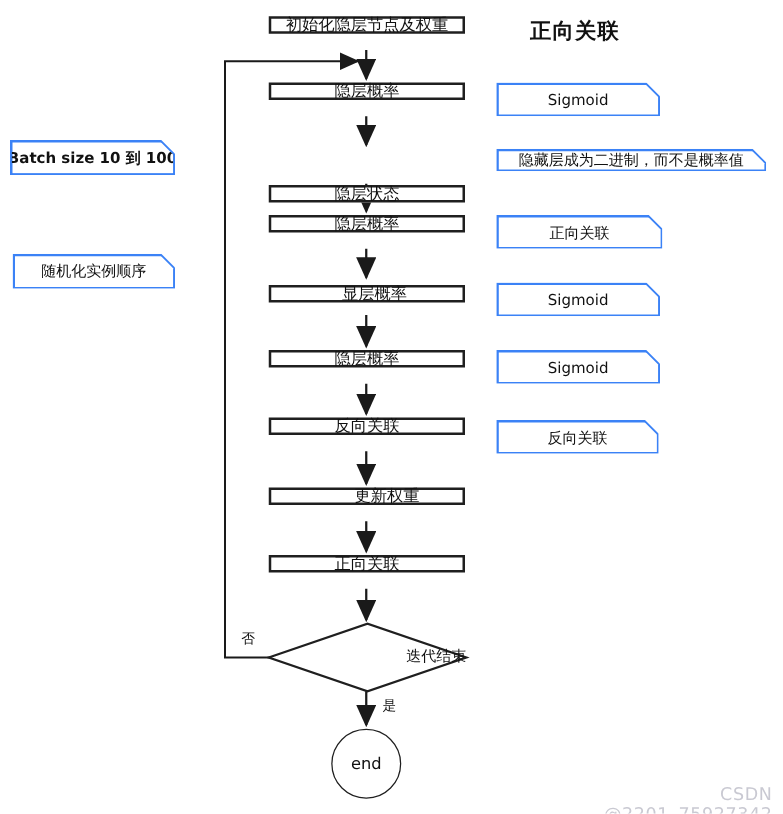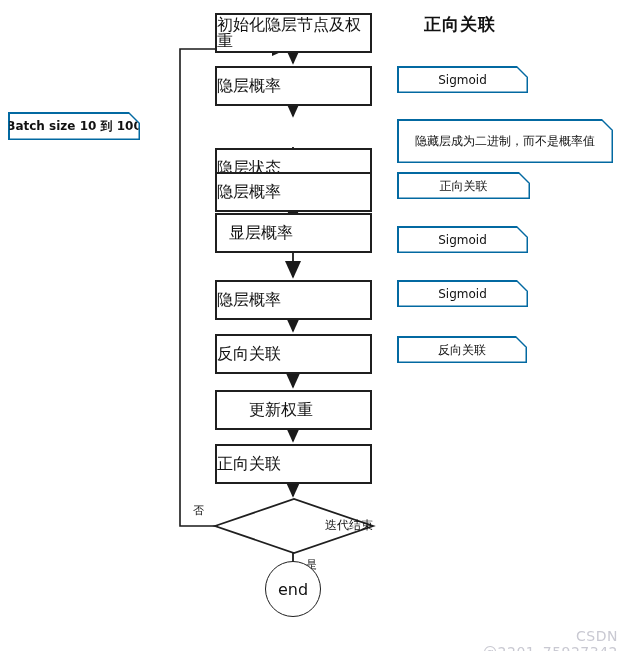--- a/index.html
+++ b/index.html
@@ -14,31 +14,32 @@
     overflow: hidden;
   }
   svg.connectors {
     position: absolute;
     left: 0; top: 0;
     width: 626px; height: 651px;
   }
   .pbox {
     position: absolute;
     width: 157px;
-    height: 40px;
+    height: 14px;
     background: #fff;
     border: 2px solid #1f1f1f;
     display: flex;
     align-items: center;
-    font-size: 16px;
+    justify-content: center;
+    font-size: 13px;
     line-height: 1;
   }
   .note {
     position: absolute;
-    background: #0369a1;
+    background: #3b82f6;
     clip-path: polygon(0 0, calc(100% - 11px) 0, 100% 11px, 100% 100%, 0 100%);
   }
   .note .note-inner {
     position: absolute;
     left: 1.5px; top: 1.5px; right: 1.5px; bottom: 1.5px;
     background: #fff;
     clip-path: polygon(0 0, calc(100% - 10px) 0, 100% 10px, 100% 100%, 0 100%);
     display: flex;
     align-items: center;
     justify-content: center;
@@ -49,29 +50,29 @@
   .diamond-label {
     position: absolute;
     left: 215px; top: 519px;
     width: 158px;
     text-align: right;
     font-size: 12px;
     line-height: 1;
   }
   .terminator {
     position: absolute;
-    left: 265px; top: 561px;
+    left: 265px; top: 583px;
     width: 56px; height: 56px;
     border: 1.6px solid #1f1f1f;
     border-radius: 50%;
     background: #fff;
     display: flex;
     align-items: center;
     justify-content: center;
-    font-size: 16px;
+    font-size: 13px;
   }
   .branch-label {
     position: absolute;
     font-size: 11px;
     line-height: 1;
   }
   .label-no { left: 193px; top: 505px; }
   .label-yes { left: 306px; top: 559px; }
   .page-title {
     position: absolute;
@@ -89,27 +90,27 @@
     text-align: right;
     font-size: 14px;
     color: #c9c9d2;
     letter-spacing: 0.5px;
   }
   
   #box-start  { left: 215px; top: 13px; }
   #step-0 { left: 215px; top: 66px; }
   #step-1 { left: 215px; top: 119px; margin-top: 29px; }
   #step-2 { left: 215px; top: 172px; }
-  #step-3 { left: 215px; top: 213px; padding-left: 12px; }
+  #step-3 { left: 215px; top: 228px; padding-left: 12px; }
   #step-4 { left: 215px; top: 280px; }
   #step-5 { left: 215px; top: 334px; }
   #step-6 { left: 215px; top: 390px; padding-left: 32px; }
   #step-7 { left: 215px; top: 444px; }
   #rnote-0 { left: 397px; top: 66px;  width: 131px; height: 27px; }
-  #rnote-1 { left: 397px; top: 119px; width: 216px; height: 44px; text-decoration: underline; }
+  #rnote-1 { left: 397px; top: 119px; width: 216px; height: 18px; text-decoration: underline; }
   #rnote-2 { left: 397px; top: 172px; width: 133px; height: 27px; font-family: Liberation Serif, serif; }
   #rnote-3 { left: 397px; top: 226px; width: 131px; height: 27px; }
   #rnote-4 { left: 397px; top: 280px; width: 131px; height: 27px; }
   #rnote-5 { left: 397px; top: 336px; width: 130px; height: 27px; }
   #lnote-0 { left: 8px;  top: 112px; width: 132px; height: 28px; font-weight: bold; }
   #lnote-1 { left: 10px; top: 203px; width: 130px; height: 28px; }
 </style>
 </head>
 <body>
 
@@ -197,20 +198,25 @@
     <div class="note-inner">
         <span>反向关联</span>
       </div>
   </div>
 
   <div class="note" id="lnote-0">
     <div class="note-inner">
         <span>Batch size 10 到 100</span>
       </div>
   </div>
+  <div class="note" id="lnote-1">
+    <div class="note-inner">
+        <span>随机化实例顺序</span>
+      </div>
+  </div>
 
   <div class="diamond-label">迭代结束</div>
   <div class="branch-label label-no">否</div>
   <div class="branch-label label-yes">是</div>
 
   <div class="terminator">
     <span>end</span>
   </div>
 
   <div class="watermark">CSDN @2201_75927342</div>

